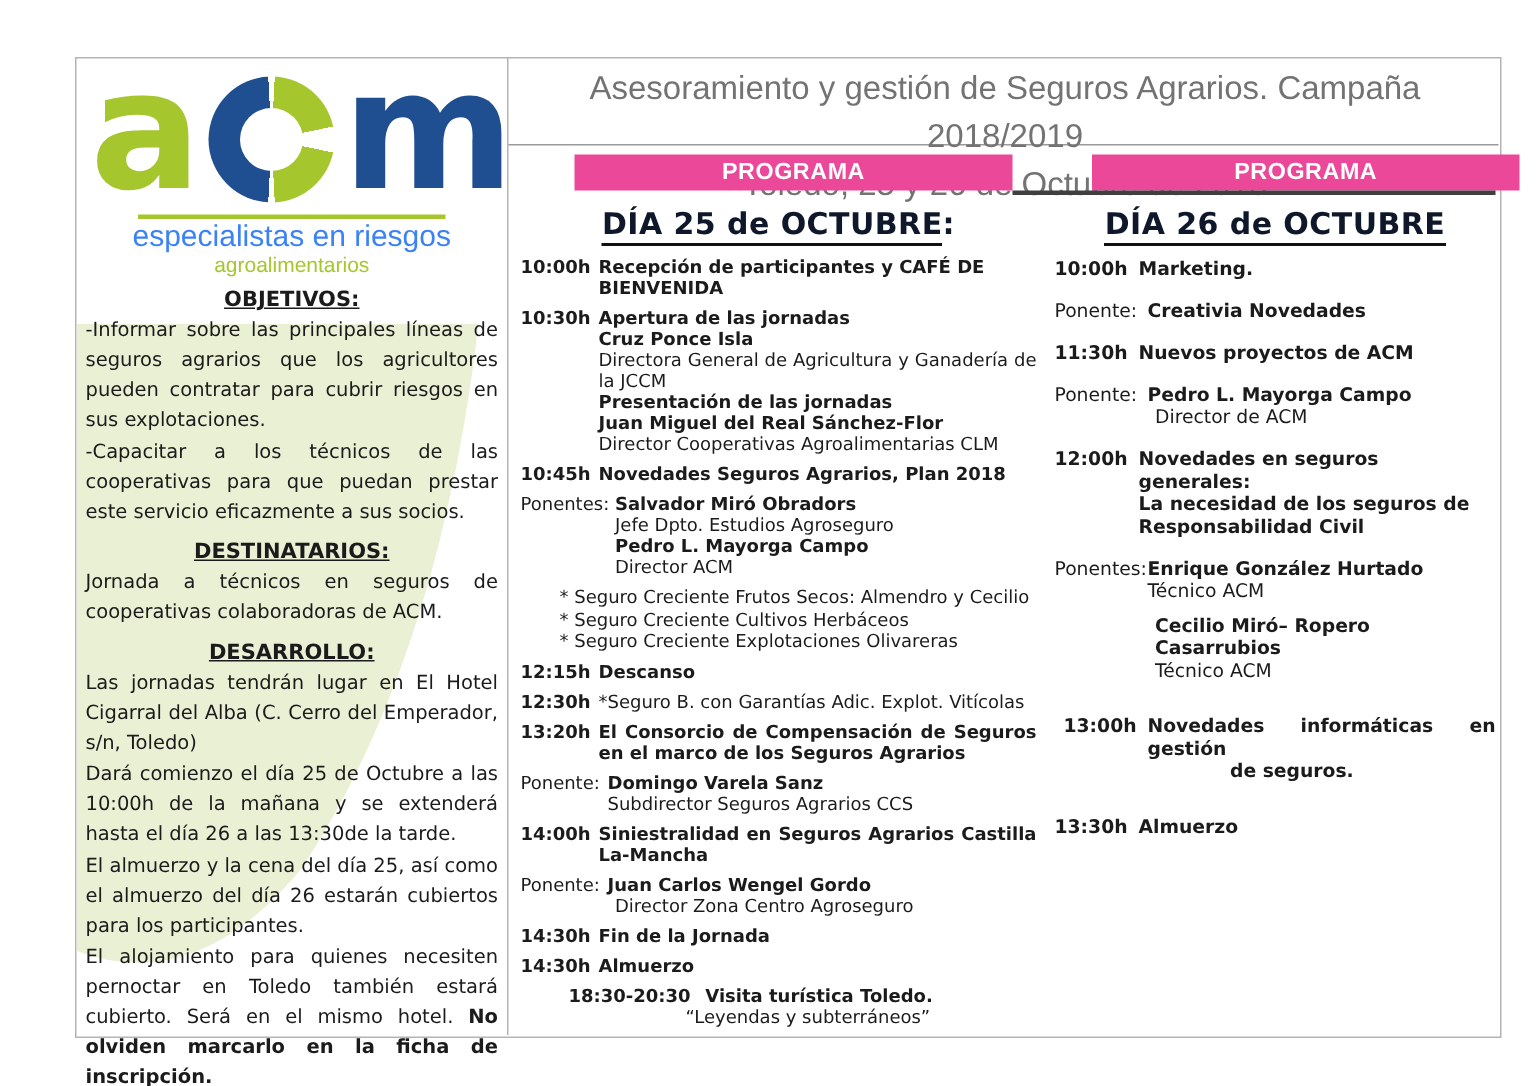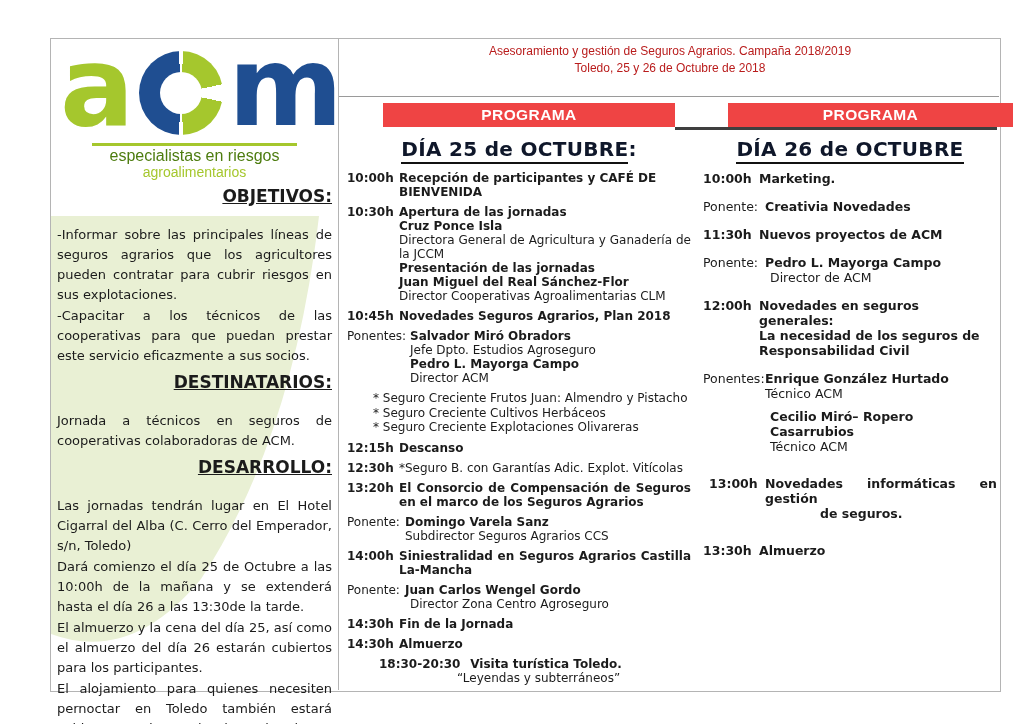--- a/index.html
+++ b/index.html
@@ -5,45 +5,45 @@
   html,body{margin:0;padding:0;background:#fff;}
   .page{position:relative;width:1024px;height:724px;background:#ffffff;overflow:hidden;
         font-family:"DejaVu Sans",sans-serif;color:#1b1b1b;}
   
   .frame{position:absolute;left:50px;top:38px;width:949px;height:652px;border:1px solid #b4b4b4;}
   .vdivider{position:absolute;left:338px;top:38px;width:1px;height:652px;background:#b4b4b4;}
   .header-rule{position:absolute;left:339px;top:96px;width:660px;height:1px;background:#9a9a9a;}
   .program-rule{position:absolute;left:675px;top:127px;width:322px;height:3px;background:#3f3f3f;}
   
   .header{position:absolute;left:345px;top:43px;width:650px;text-align:center;
-          font-family:"Liberation Sans",sans-serif;color:#b91c1c;font-size:12px;line-height:1.45;}
-  
-  .bar{position:absolute;top:103px;height:24px;background:#ef4444;color:#ffffff;
+          font-family:"Liberation Sans",sans-serif;color:#737373;font-size:22px;line-height:1.45;}
+  
+  .bar{position:absolute;top:103px;height:24px;background:#ec4899;color:#ffffff;
        font-family:"Liberation Sans",sans-serif;font-weight:bold;font-size:15.5px;
        display:flex;align-items:center;justify-content:center;letter-spacing:0.4px;}
   .bar1{left:383px;width:292px;}
   .bar2{left:728px;width:285px;}
   
   .leftcol{position:absolute;left:51px;top:39px;width:287px;height:650px;}
   .blob{position:absolute;left:0;top:0;width:287px;height:650px;z-index:0;}
   .leftcol-inner{position:relative;z-index:1;padding:0 6px;}
   .logo-block{margin-top:8px;text-align:center;}
   .logo-row{display:flex;align-items:center;justify-content:center;gap:5px;height:92px;margin-left:14px;}
   .logo-letter{font-weight:bold;font-size:110px;line-height:92px;transform:translateY(-6px);}
   .logo-a{color:#a5c72d;}
   .logo-m{color:#1f4e91;}
   .logo-c{width:84px;height:84px;border-radius:50%;position:relative;flex:none;
           background:conic-gradient(#fff 0 3deg,#a5c72d 3deg 78deg,#fff 78deg 102deg,
                      #a5c72d 102deg 177deg,#fff 177deg 183deg,#1f4e91 183deg 357deg,#fff 357deg 360deg);}
   .logo-c::after{content:"";position:absolute;inset:21px;border-radius:50%;background:#fff;}
   .logo-rule{width:205px;height:3px;background:#a5c72d;margin:4px auto 1px auto;}
-  .tagline1{font-family:"Liberation Sans",sans-serif;color:#4d7c0f;font-size:16px;line-height:1.1;}
+  .tagline1{font-family:"Liberation Sans",sans-serif;color:#3b82f6;font-size:20px;line-height:1.1;}
   .tagline2{font-family:"Liberation Sans",sans-serif;color:#a5c72d;font-size:14px;line-height:1.1;}
   .lefttext{margin-top:6px;font-size:13px;line-height:20px;text-align:justify;}
-  .lhead{font-weight:bold;text-decoration:underline;font-size:17px;margin:6px 0 19px 0;text-align:right;}
+  .lhead{font-weight:bold;text-decoration:underline;font-size:14px;margin:6px 0 1px 0;text-align:center;}
   .lpara{margin:0 0 1px 0;}
   
   .midcol{position:absolute;left:347px;top:137px;width:344px;}
   .rightcol{position:absolute;left:703px;top:137px;width:294px;}
   .day-title{text-align:center;font-weight:bold;font-size:20px;letter-spacing:0.3px;margin-bottom:10px;color:#0f172a;}
   .u{border-bottom:2.5px solid #111;padding-bottom:1px;}
   .rowx{display:flex;margin-bottom:6px;font-size:12px;line-height:14px;}
   .rightcol .rowx{margin-bottom:13px;font-size:12.5px;line-height:15px;}
   .t{width:52px;flex:none;font-weight:bold;}
   .t26{width:56px;flex:none;font-weight:bold;}
@@ -138,21 +138,21 @@
       <div class="pl">Ponentes:</div>
       <div class="bd">
         <div class="bold sub">Salvador Miró Obradors</div>
         <div class="sub">Jefe Dpto. Estudios Agroseguro</div>
         <div class="bold sub">Pedro L. Mayorga Campo</div>
         <div class="sub">Director ACM</div>
       </div>
     </div>
 
     <div class="bullets">
-      <div>* Seguro Creciente Frutos Juan: Almendro y Pistacho</div>
+      <div>* Seguro Creciente Frutos Secos: Almendro y Cecilio</div>
       <div>* Seguro Creciente Cultivos Herbáceos</div>
       <div>* Seguro Creciente Explotaciones Olivareras</div>
     </div>
 
     <div class="rowx">
       <div class="t">12:15h</div>
       <div class="bd bold">Descanso</div>
     </div>
 
     <div class="rowx">

